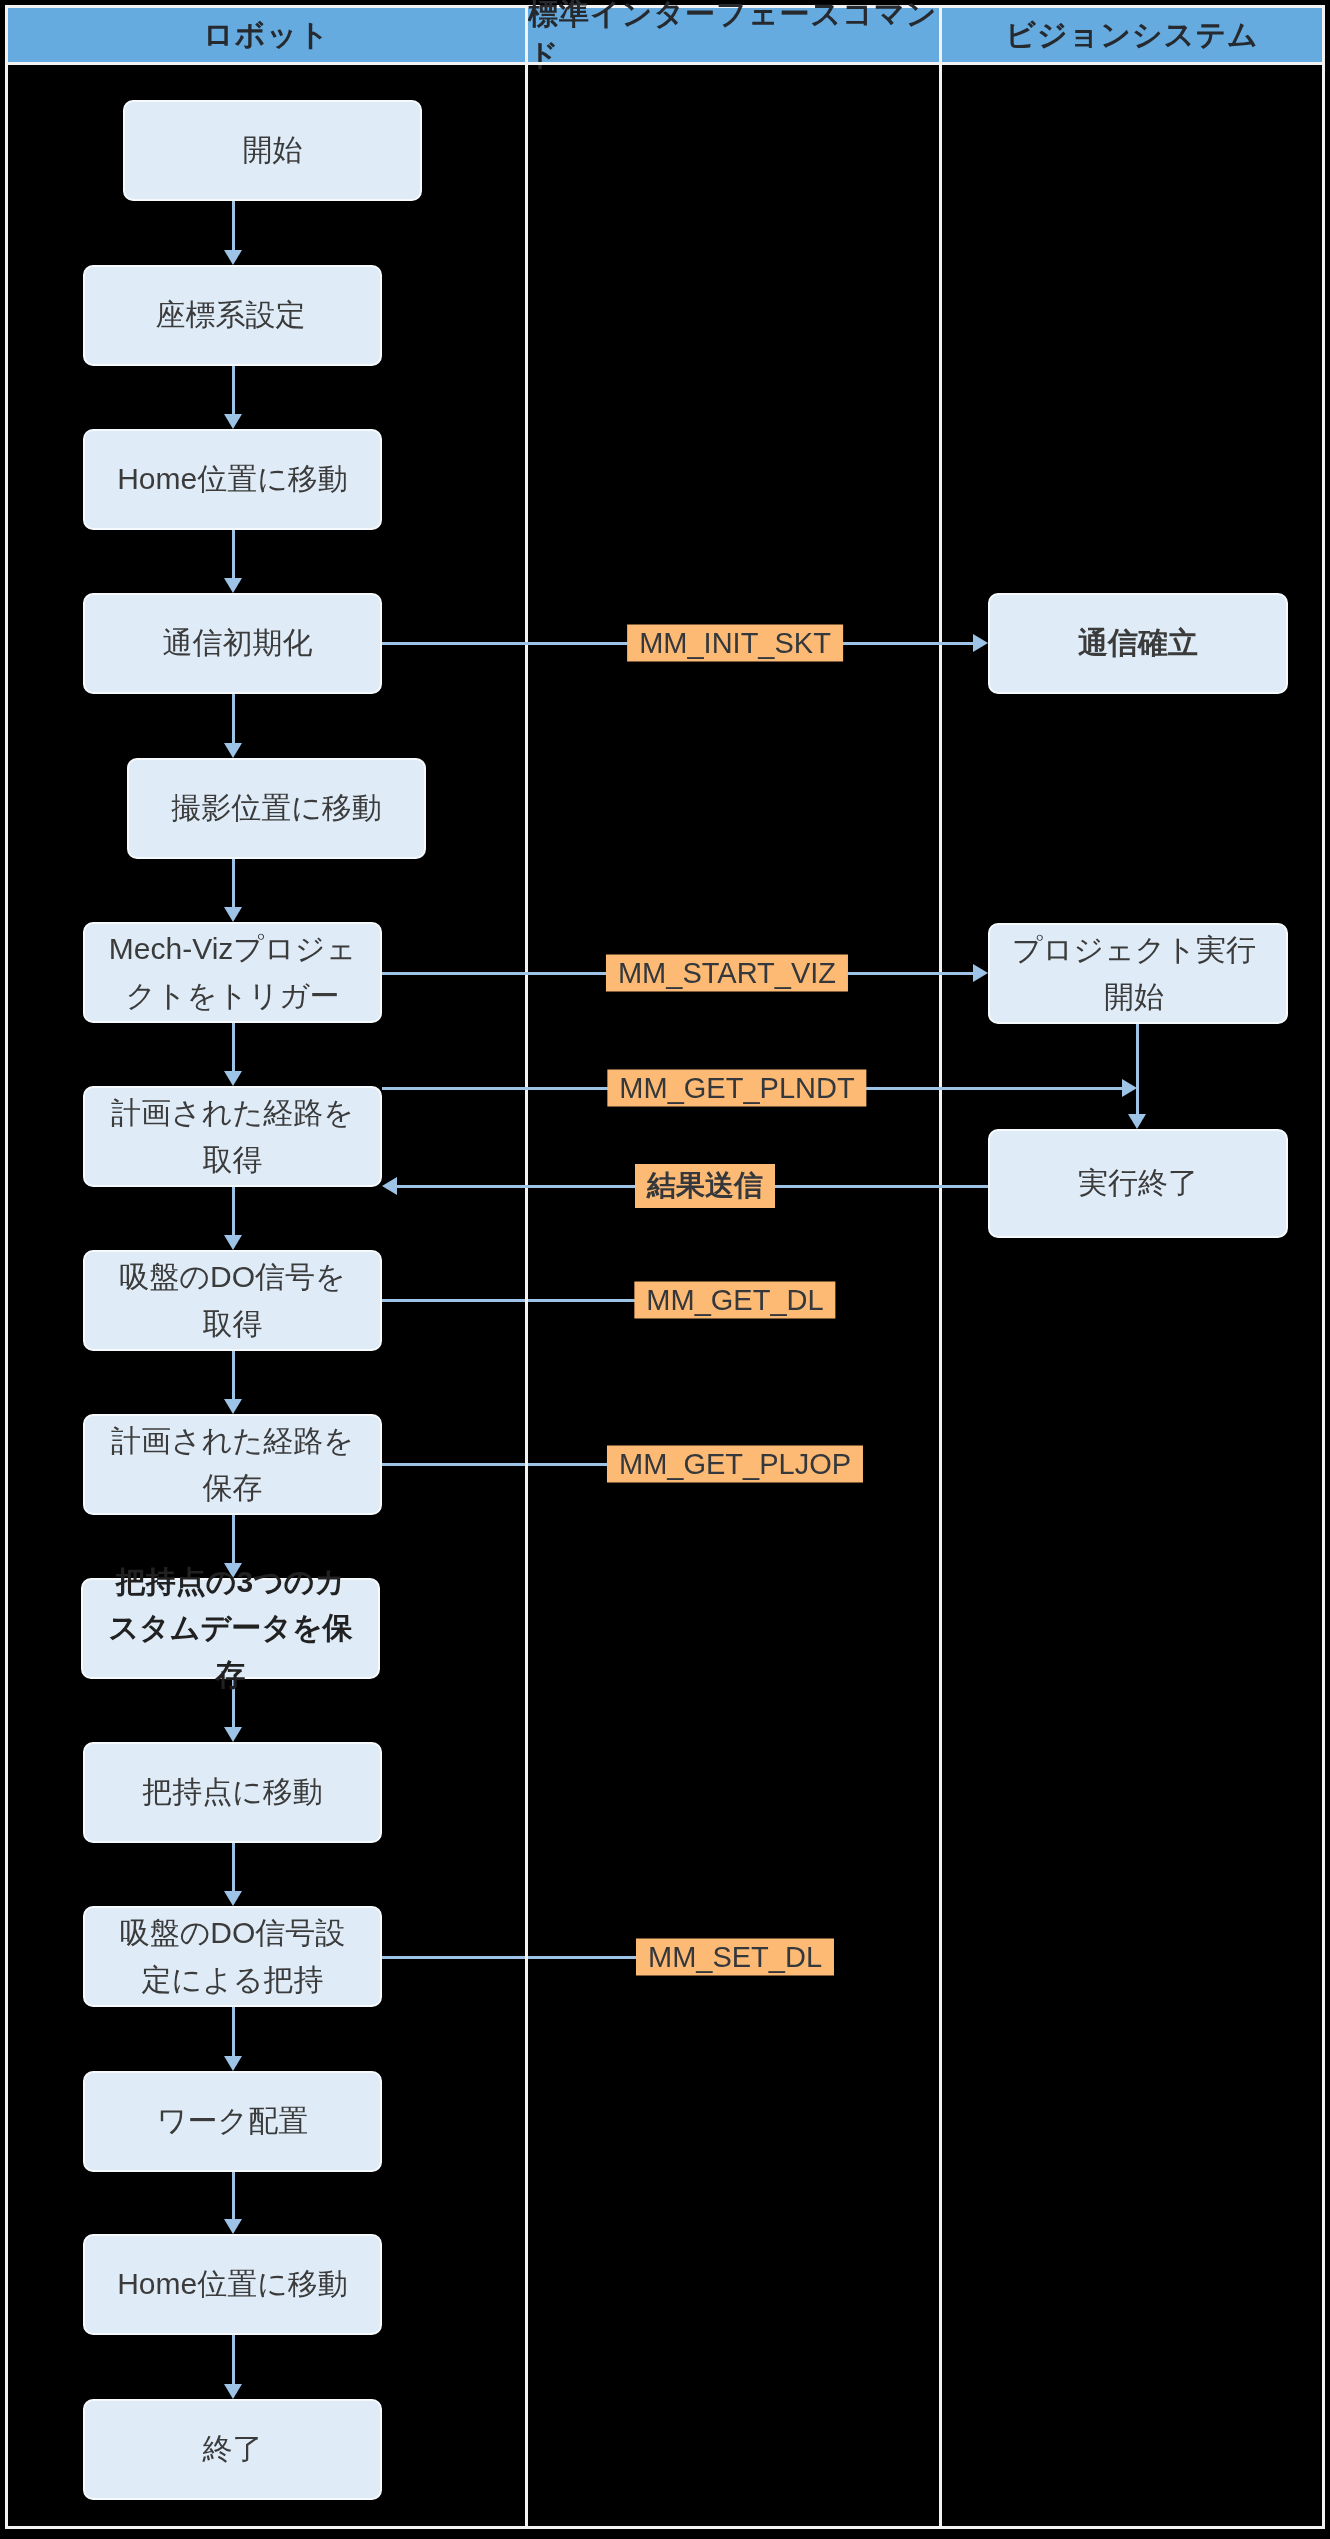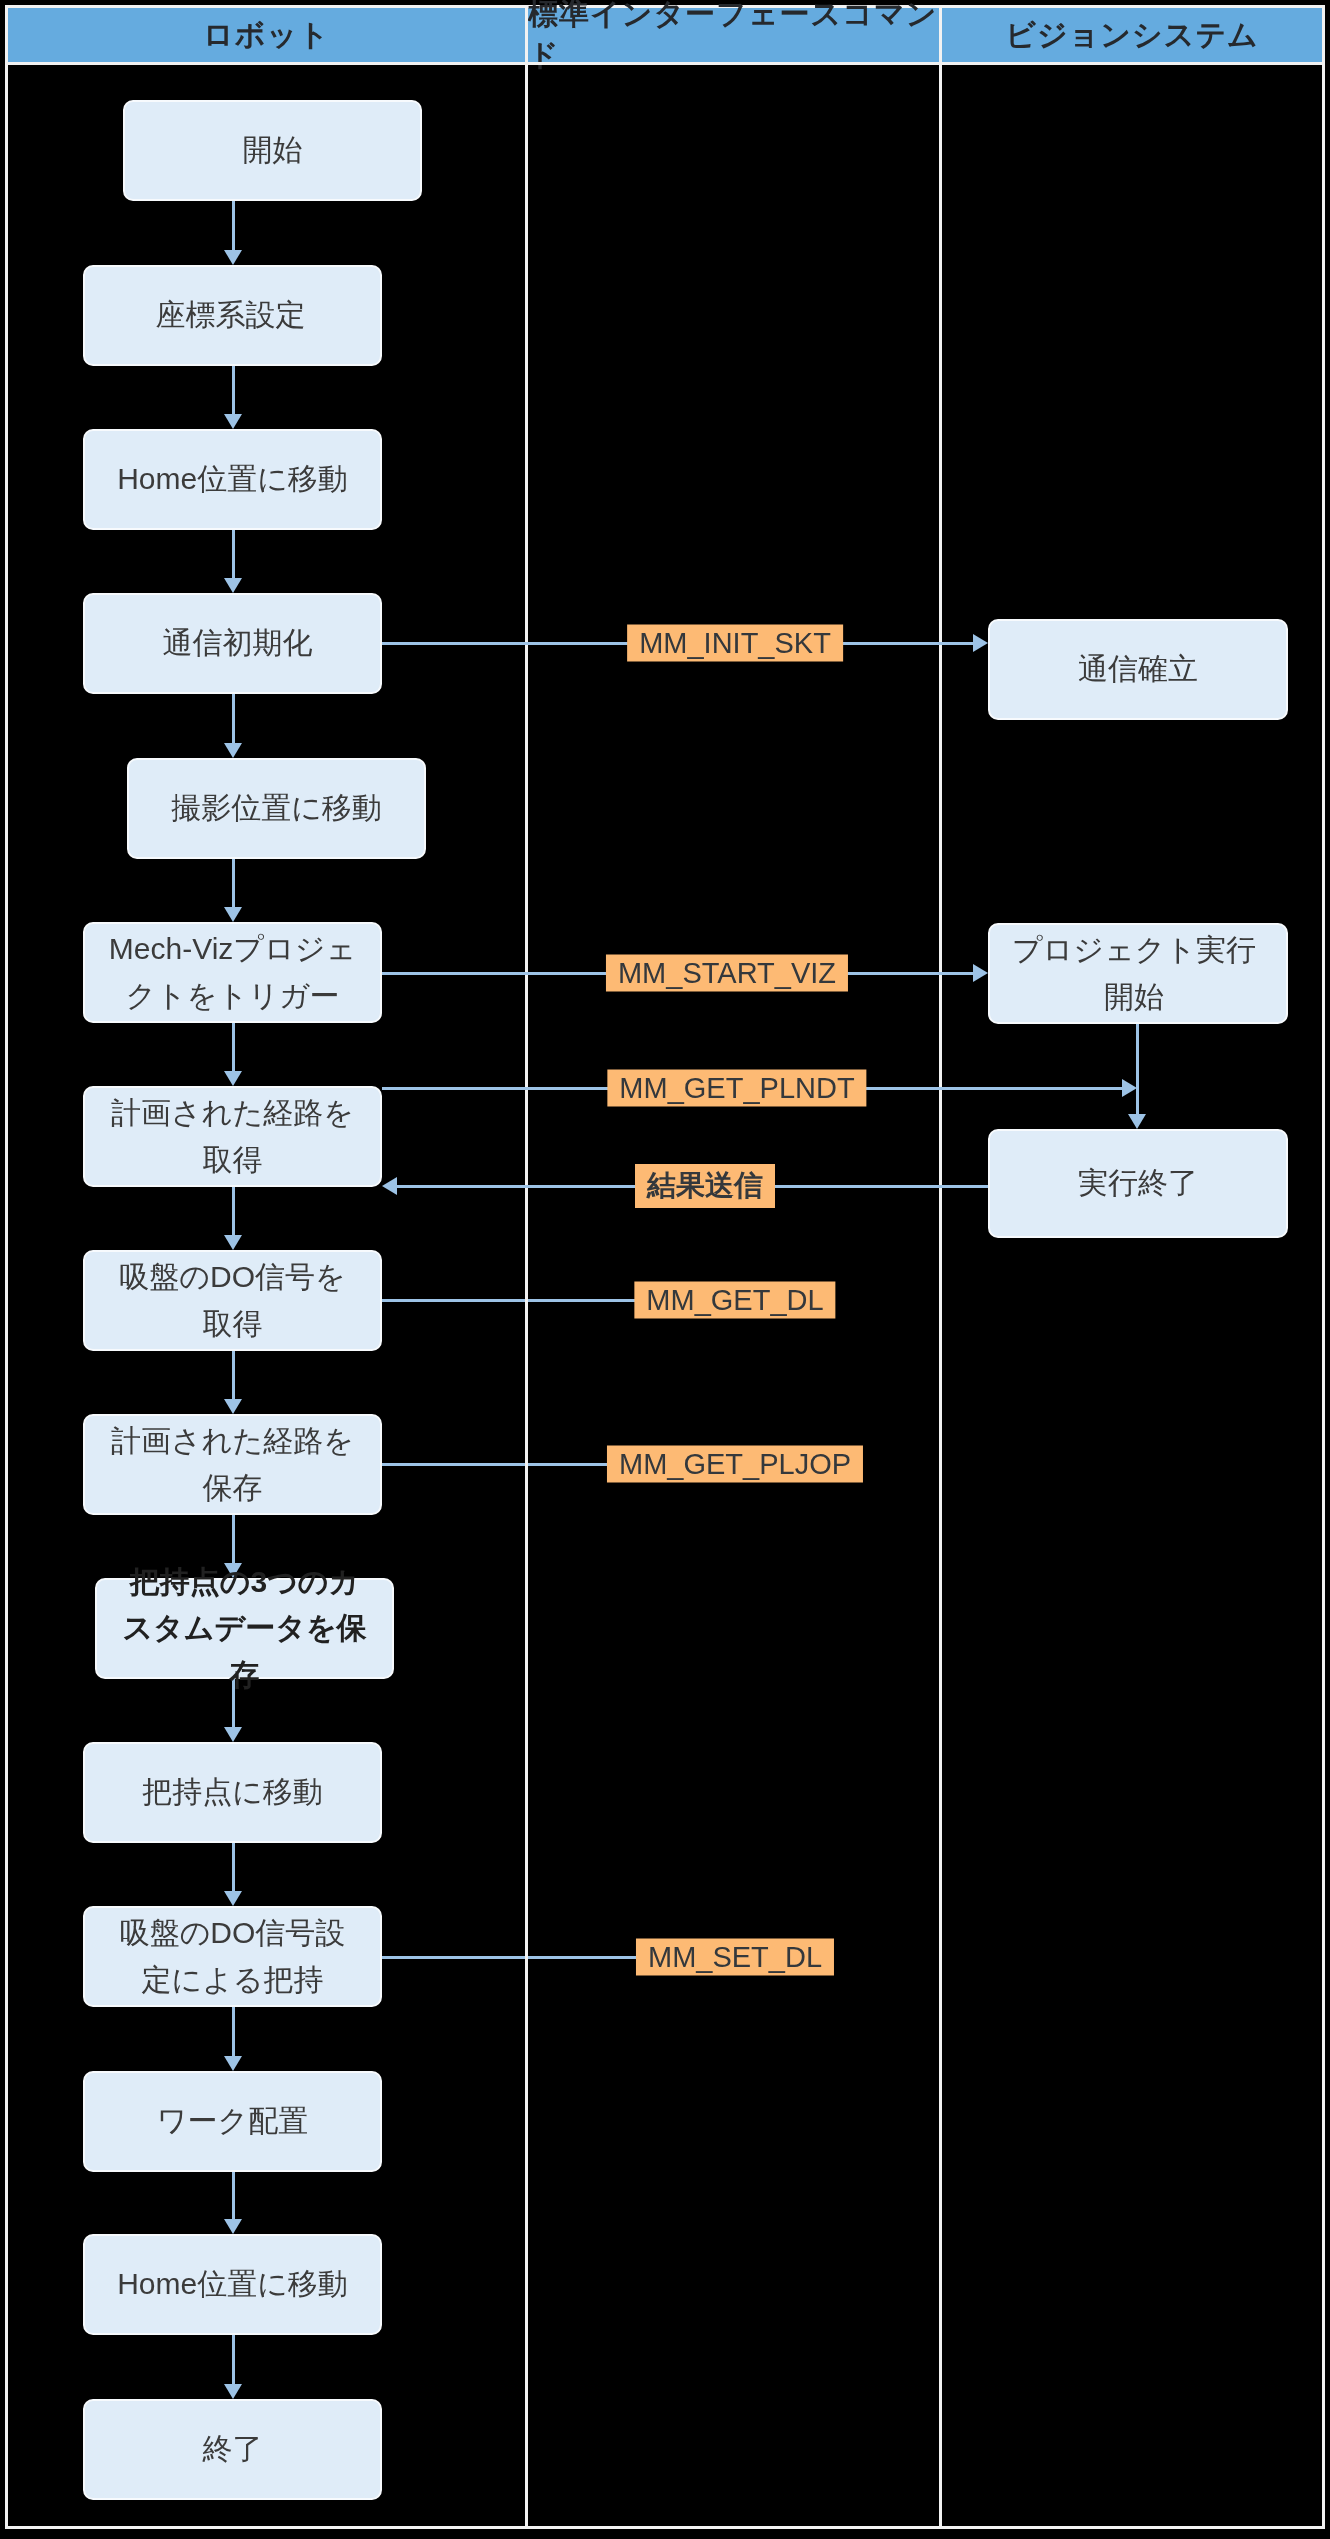--- a/index.html
+++ b/index.html
@@ -55,28 +55,28 @@
 
   <div class="node" style="left:83px;top:100px;margin-left:40px;">開始</div>
   <div class="node" style="left:83px;top:265px;padding-left:16px;">座標系設定</div>
   <div class="node" style="left:83px;top:429px;">Home位置に移動</div>
   <div class="node" style="left:83px;top:593px;padding-left:30px;">通信初期化</div>
   <div class="node" style="left:83px;top:758px;margin-left:44px;">撮影位置に移動</div>
   <div class="node" style="left:83px;top:922px;">Mech-Vizプロジェクトをトリガー</div>
   <div class="node" style="left:83px;top:1086px;">計画された経路を取得</div>
   <div class="node" style="left:83px;top:1250px;">吸盤のDO信号を取得</div>
   <div class="node" style="left:83px;top:1414px;">計画された経路を保存</div>
-  <div class="node bold" style="left:95px;top:1578px;">把持点の3つのカスタムデータを保存</div>
+  <div class="node bold" style="left:81px;top:1578px;">把持点の3つのカスタムデータを保存</div>
   <div class="node" style="left:83px;top:1742px;">把持点に移動</div>
   <div class="node" style="left:83px;top:1906px;">吸盤のDO信号設定による把持</div>
   <div class="node" style="left:83px;top:2071px;">ワーク配置</div>
   <div class="node" style="left:83px;top:2234px;">Home位置に移動</div>
   <div class="node" style="left:83px;top:2399px;">終了</div>
 
-  <div class="node" style="left:988px;top:619px;width:300px;">通信確立</div>
+  <div class="node" style="left:988px;top:593px;width:300px;font-weight:bold;">通信確立</div>
   <div class="node" style="left:988px;top:923px;width:300px;padding-left:12px;">プロジェクト実行開始</div>
   <div class="node" style="left:988px;top:1129px;width:300px;height:109px;">実行終了</div>
 
   <div class="varrow" style="left:224px;top:201px;height:64px;"></div>
   <div class="varrow" style="left:224px;top:366px;height:63px;"></div>
   <div class="varrow" style="left:224px;top:530px;height:63px;"></div>
   <div class="varrow" style="left:224px;top:694px;height:64px;"></div>
   <div class="varrow" style="left:224px;top:859px;height:63px;"></div>
   <div class="varrow" style="left:224px;top:1023px;height:63px;"></div>
   <div class="varrow" style="left:224px;top:1187px;height:63px;"></div>

